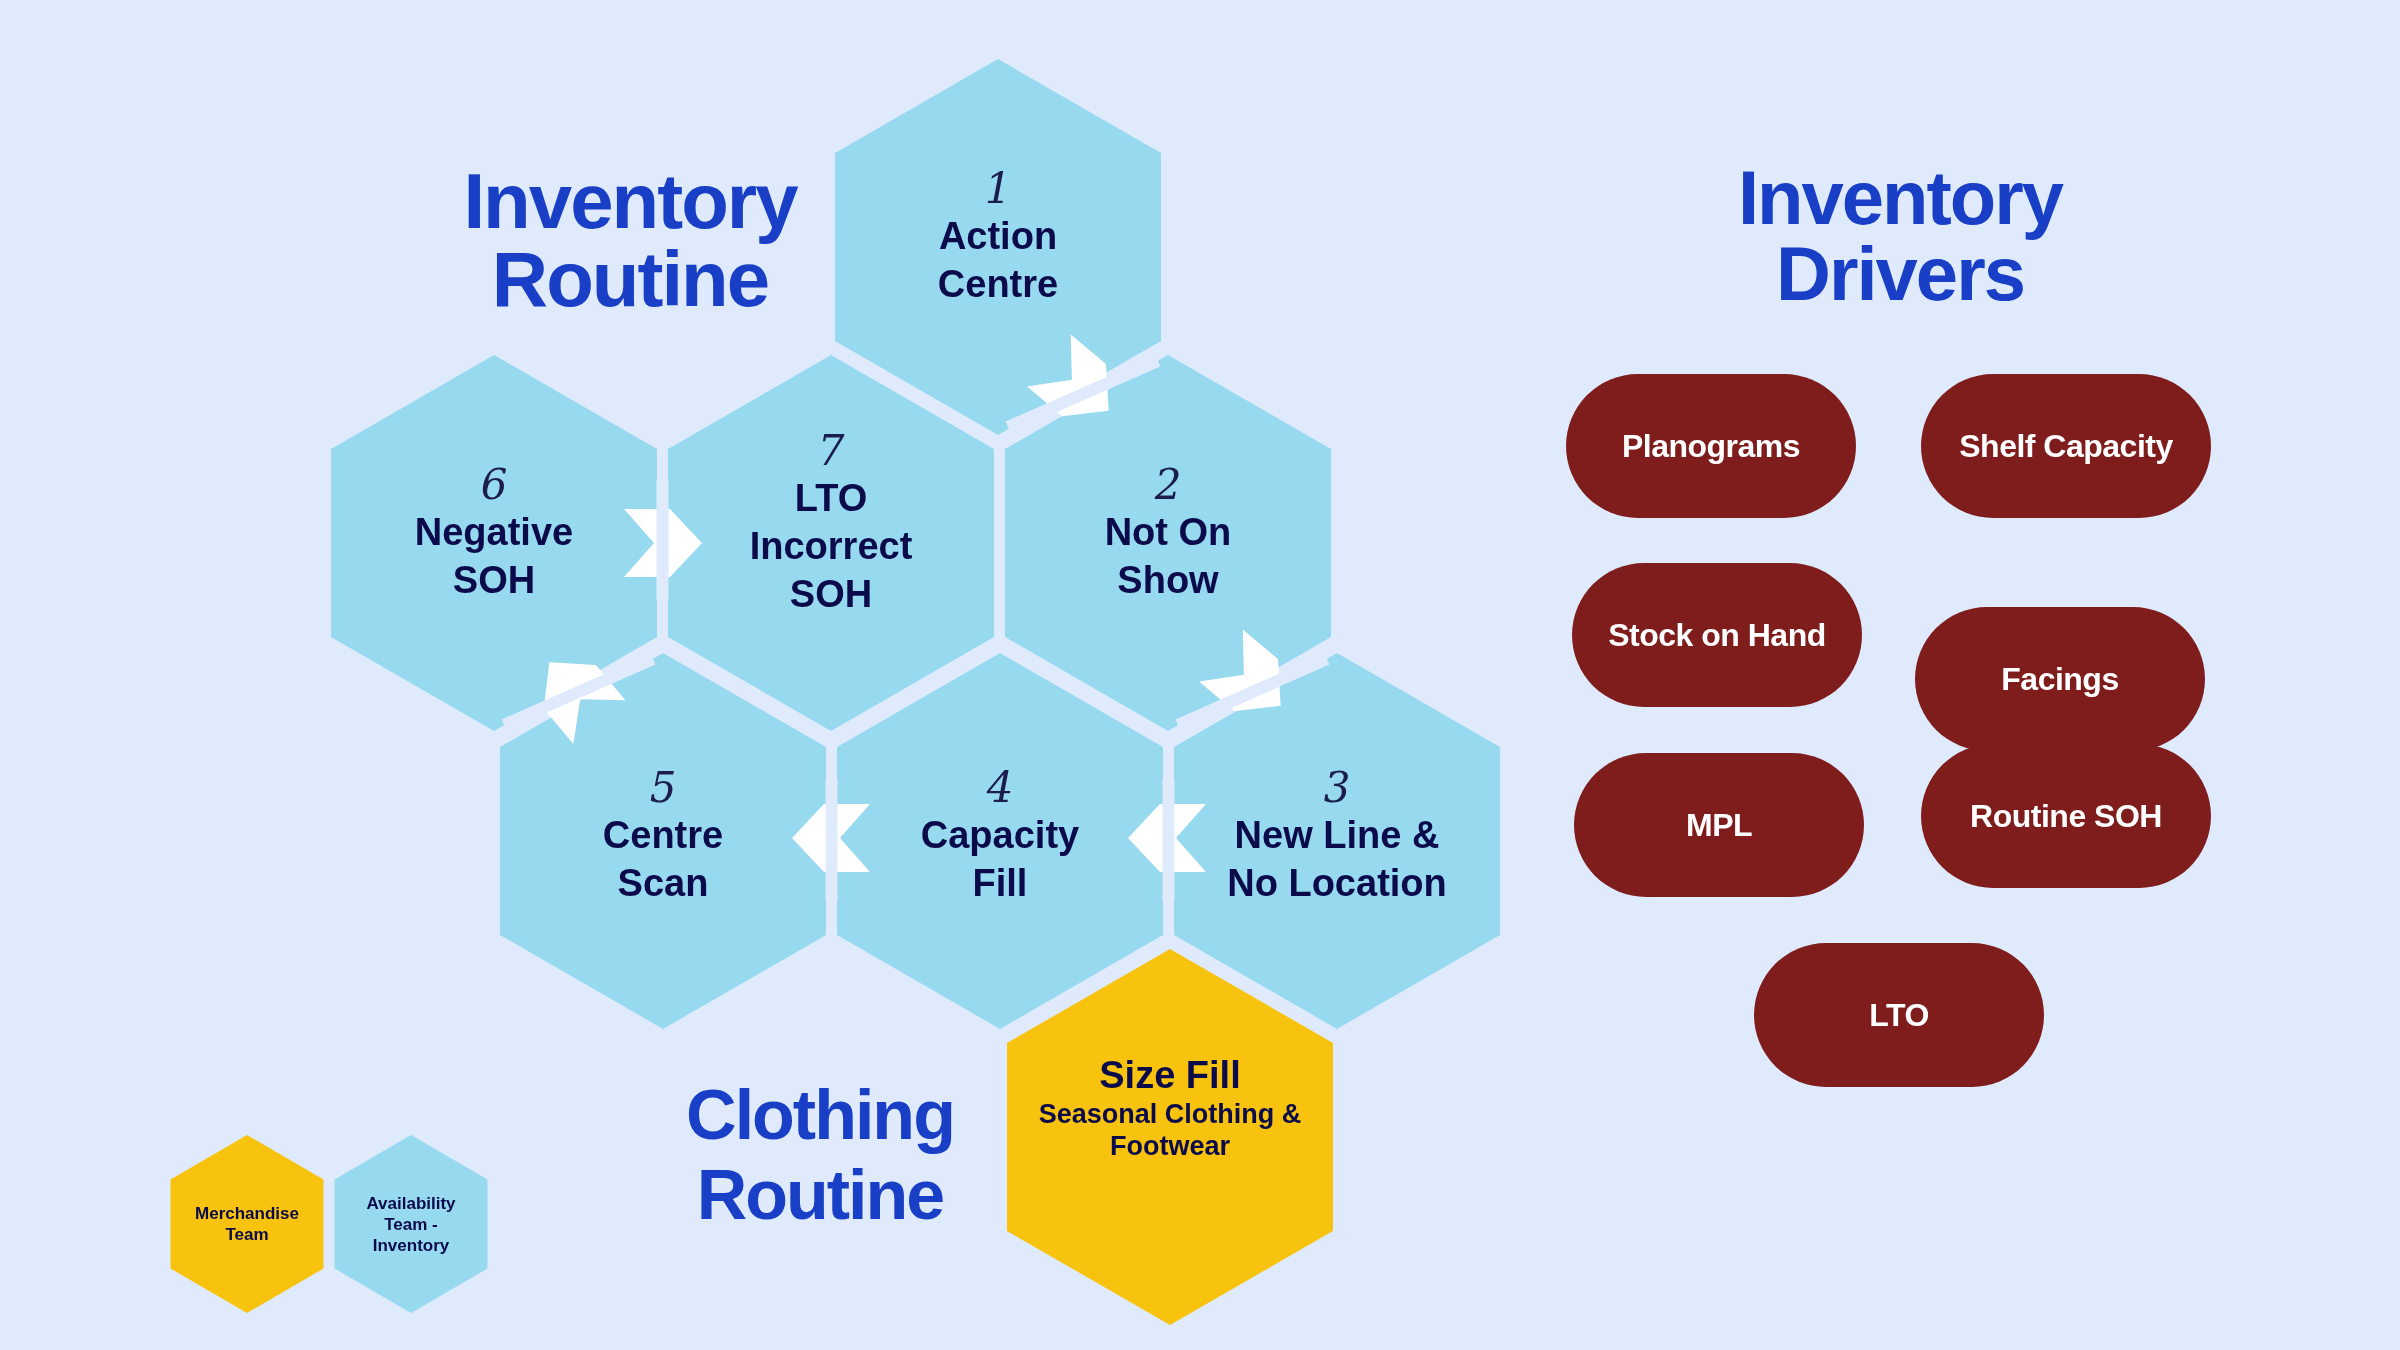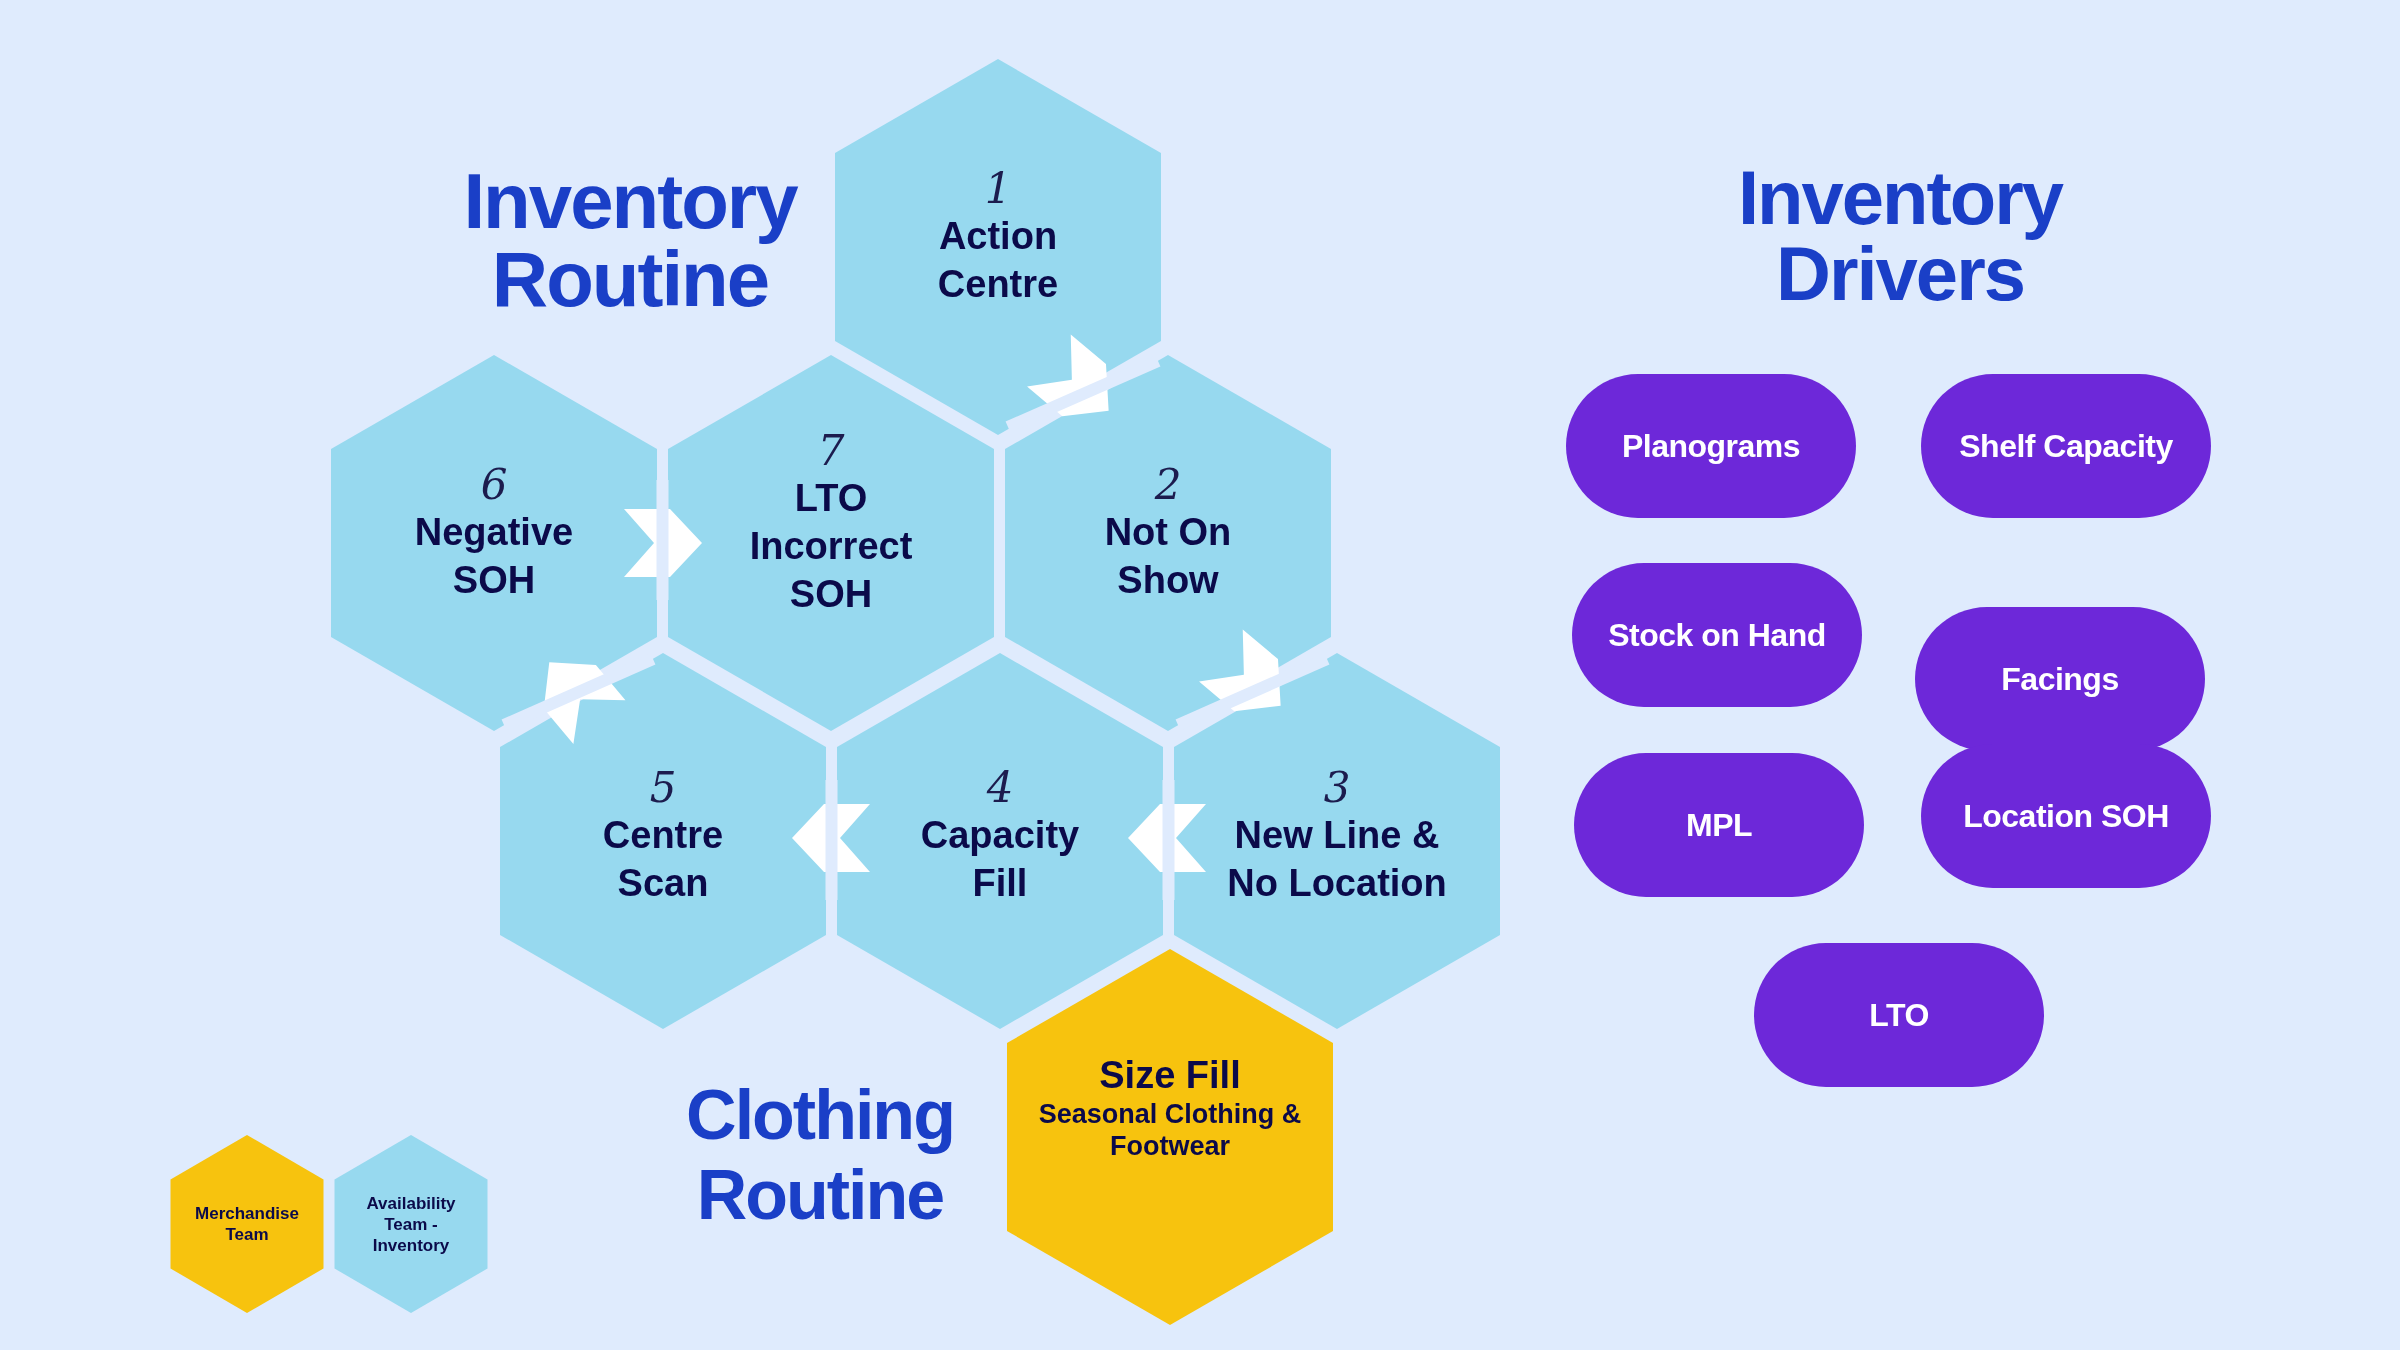--- a/index.html
+++ b/index.html
@@ -28,21 +28,21 @@
     font-size:42px; line-height:46px; color:#1c1c4e;
   }
   .hex-label .line { display:block; font-size:38px; line-height:48px; }
   .hex-label.yellow .line.main { font-size:38px; line-height:46px; }
   .hex-label.yellow .line.sub { font-size:27px; line-height:32px; }
   .legend-label { font-size:17px; line-height:21px; }
   .legend-label .line { font-size:17px; line-height:21px; }
 
   .pill {
     position:absolute; width:290px; height:144px; border-radius:72px;
-    background:#6d28d9; color:#ffffff; font-weight:700; font-size:32px;
+    background:#7f1d1d; color:#ffffff; font-weight:700; font-size:32px;
     display:flex; align-items:center; justify-content:center; letter-spacing:-0.5px;
   }
 </style>
 </head>
 <body>
 
 <div id="stage">
   <svg id="hex-svg" width="2400" height="1350" style="position:absolute;left:0;top:0;">
       <polygon points="998,59 1161,153 1161,341 998,435 835,341 835,153" fill="#97d9ef"></polygon>
       <polygon points="1168,355 1331,449 1331,637 1168,731 1005,637 1005,449" fill="#97d9ef"></polygon>
@@ -145,16 +145,16 @@
         <span class="line">Inventory</span>
       </div>
     </div>
 
   <div id="drivers">
     <div class="pill" style="left:1566px;top:374px;">Planograms</div>
     <div class="pill" style="left:1921px;top:374px;">Shelf Capacity</div>
     <div class="pill" style="left:1572px;top:563px;">Stock on Hand</div>
     <div class="pill" style="left:1915px;top:567px;margin-top:40px;">Facings</div>
     <div class="pill" style="left:1574px;top:753px;">MPL</div>
-    <div class="pill" style="left:1921px;top:744px;">Location SOH</div>
+    <div class="pill" style="left:1921px;top:744px;">Routine SOH</div>
     <div class="pill" style="left:1754px;top:943px;">LTO</div>
   </div>
 </div>
 
 </body></html>

